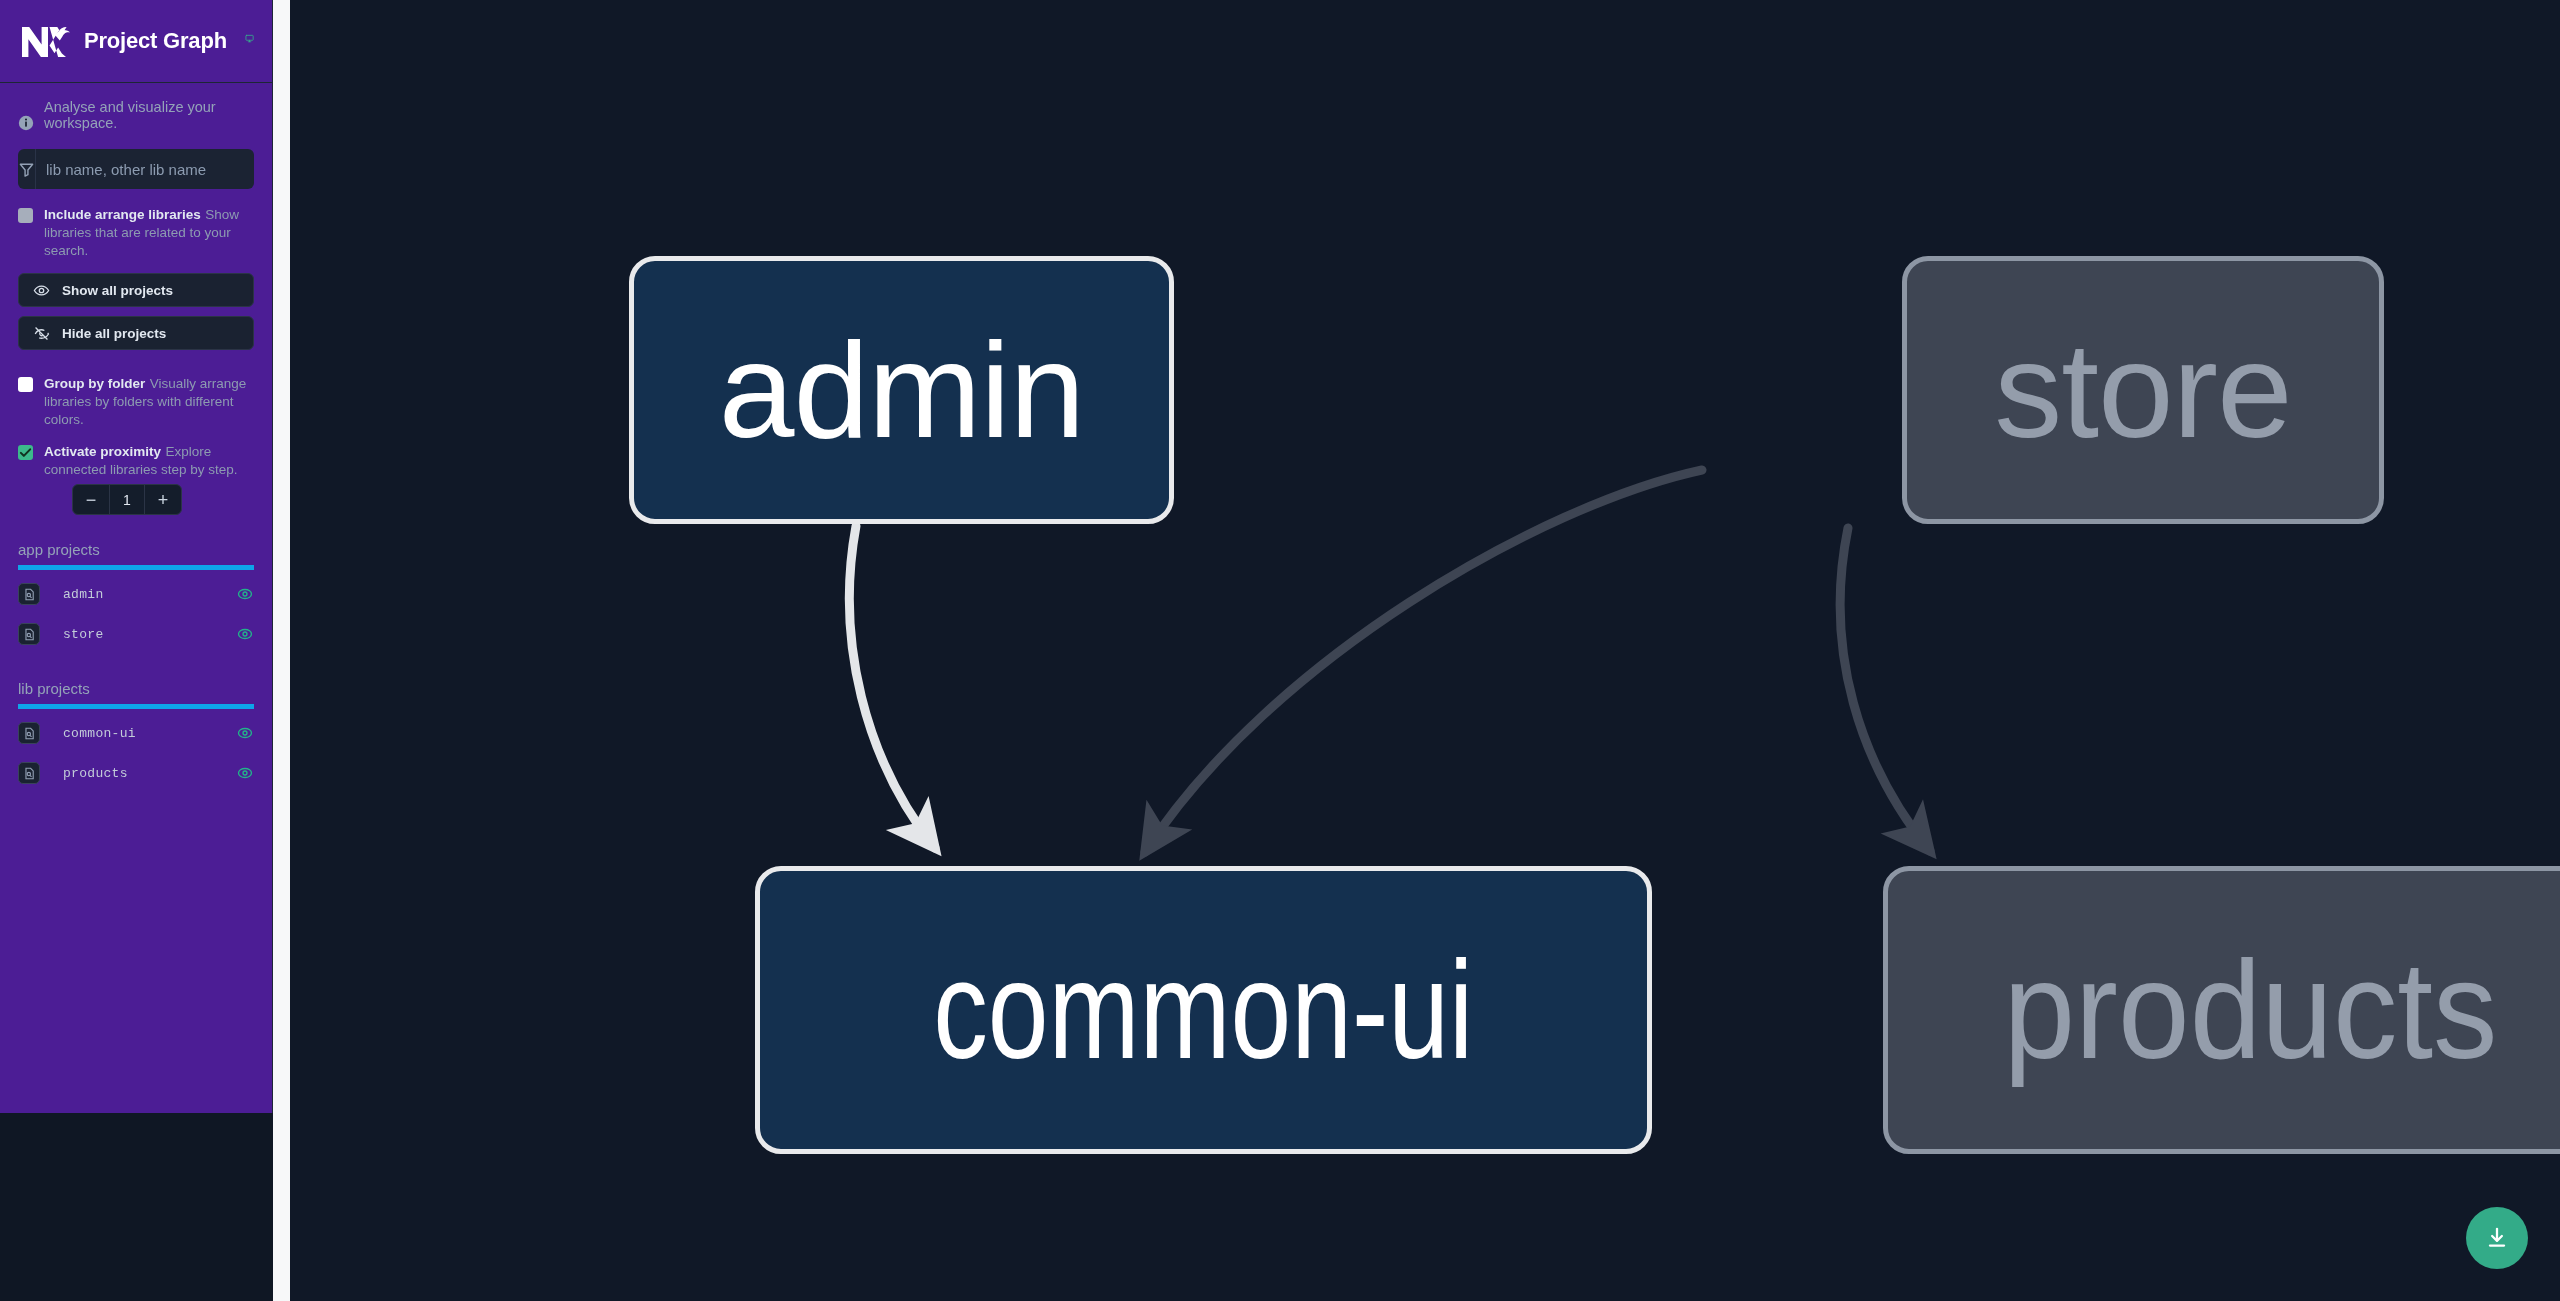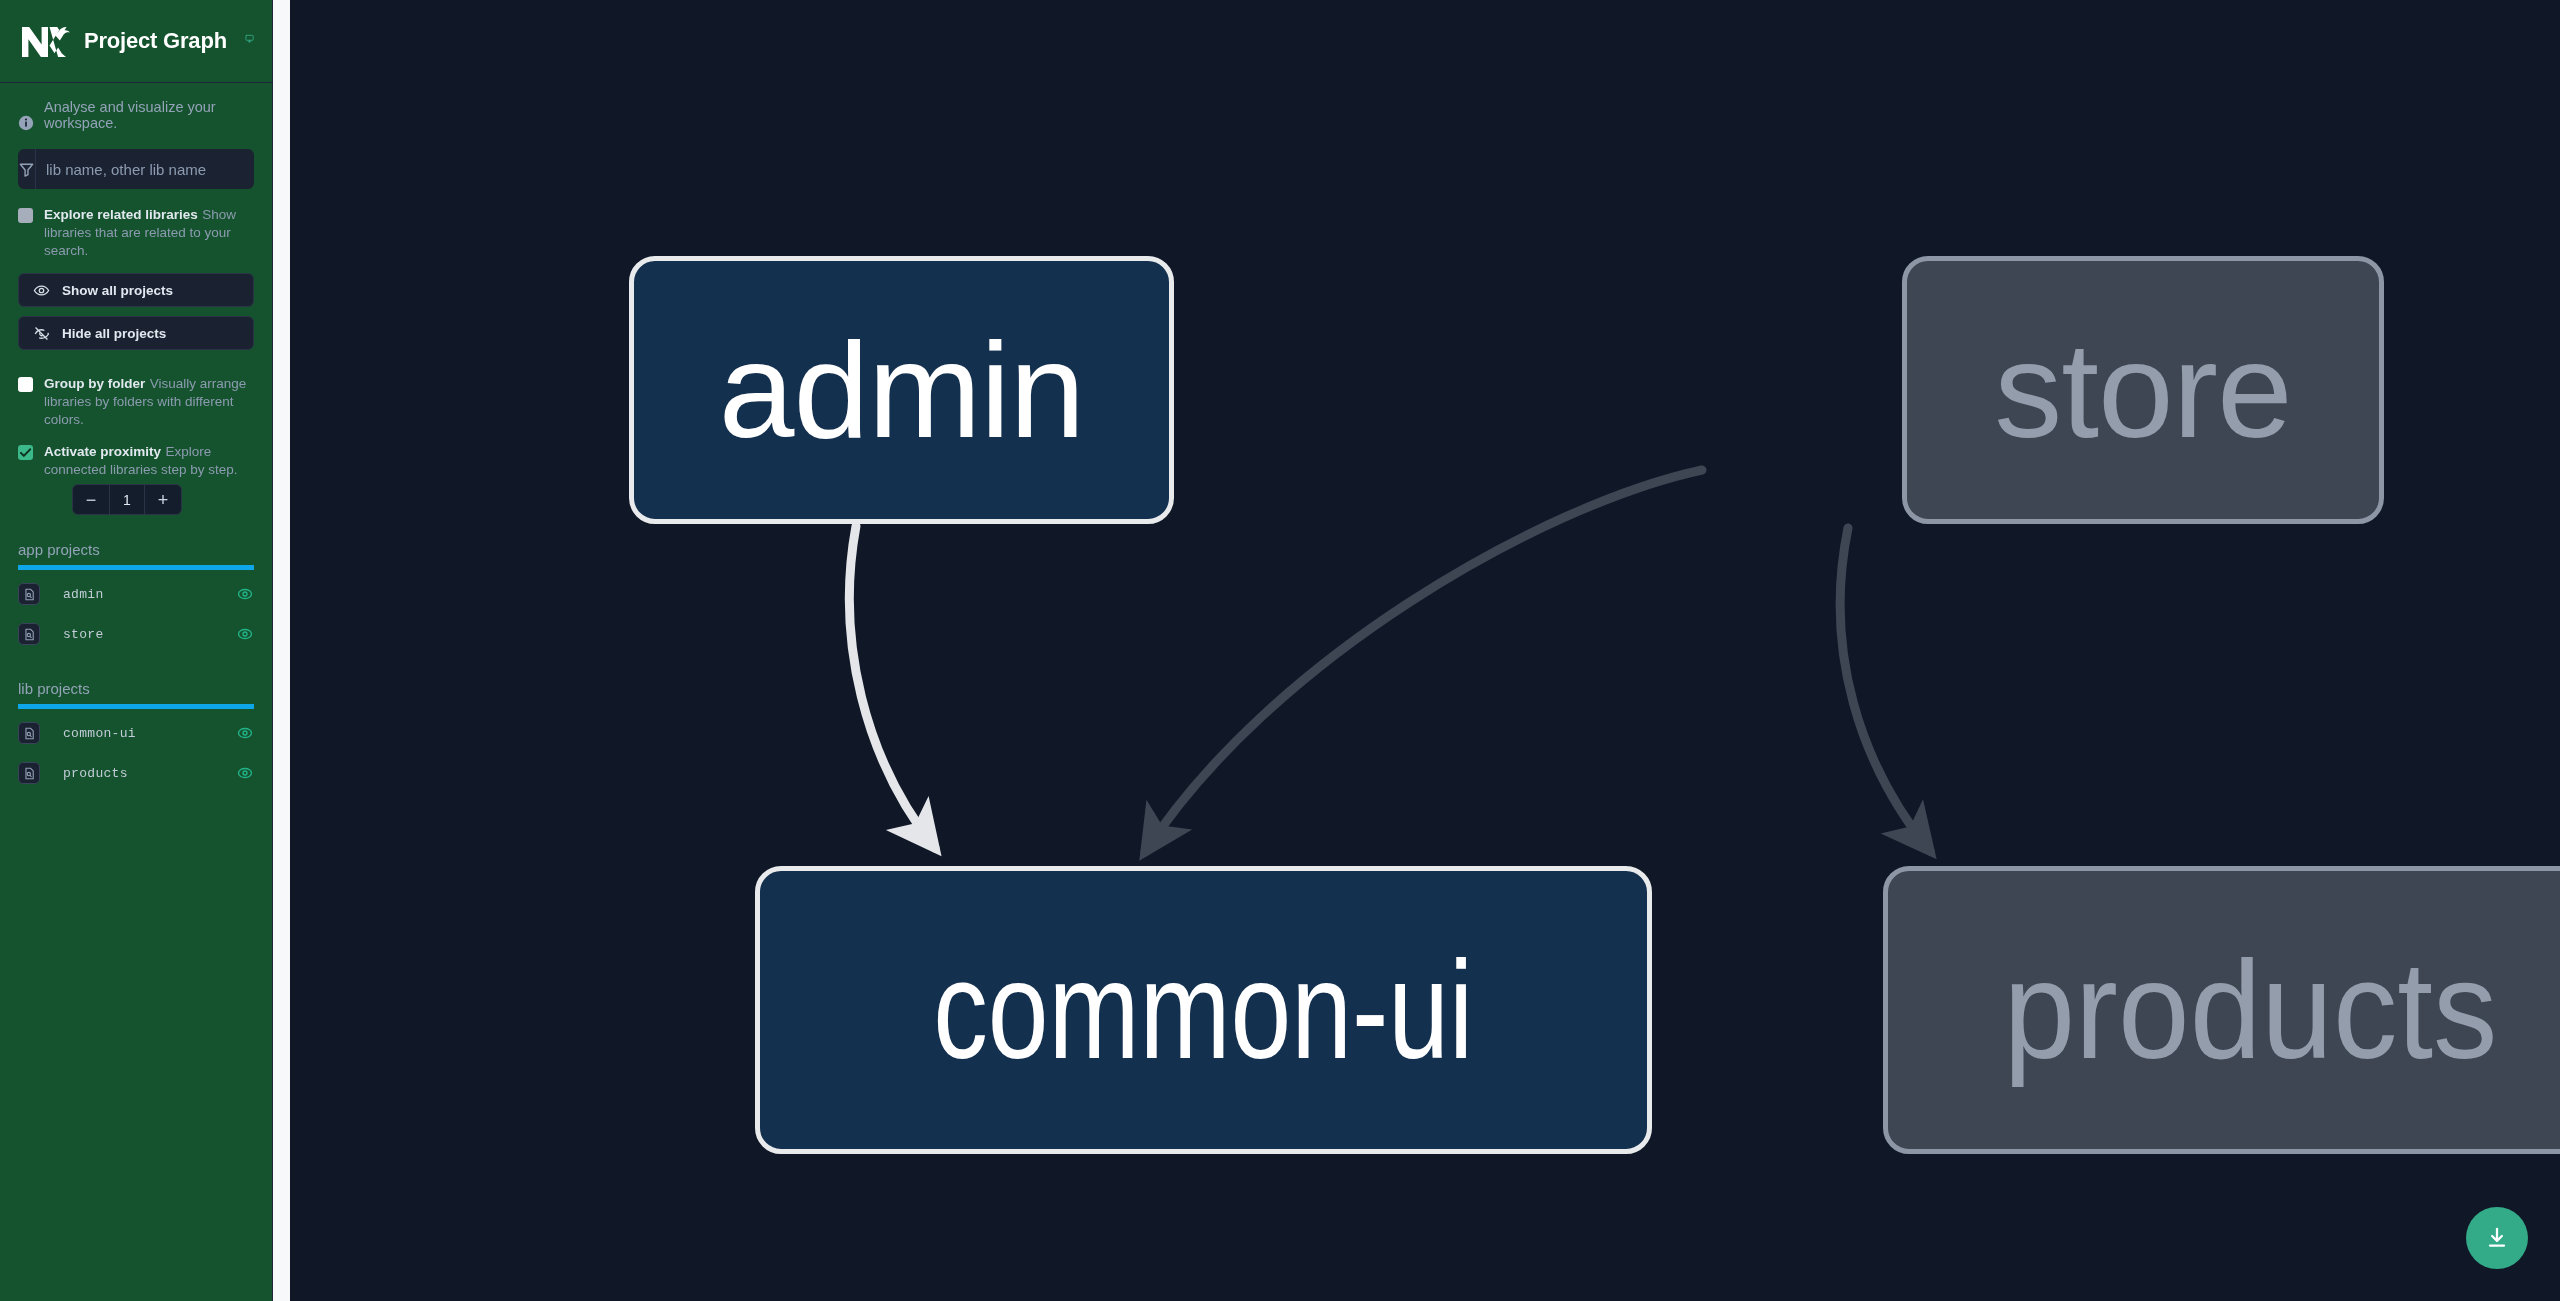--- a/index.html
+++ b/index.html
@@ -7,22 +7,22 @@
   html, body {
     width: 2560px; height: 1301px;
     background: #0f1724;
     font-family: "Liberation Sans", sans-serif;
     overflow: hidden;
   }
   #app { position: relative; width: 2560px; height: 1301px; display: flex; }
 
   
   .sidebar {
-    width: 273px; height: 1301px;
-    background: #14532d;
+    width: 273px; height: 1113px;
+    background: #4c1d95;
     border-right: 1px solid #1e2737;
     display: flex; flex-direction: column;
     flex: 0 0 273px;
     position: relative;
     z-index: 3;
   }
   .sb-header {
     height: 83px;
     display: flex; align-items: center;
     padding: 0 18px;
@@ -234,21 +234,21 @@
           </svg>
         </span>
         <input class="search-input" type="text" value="" placeholder="lib name, other lib name" style="">
       </div>
 
       <div class="chk-row">
         <span class="chk">
           
         </span>
         <span class="chk-text">
-          <span class="chk-label">Explore related libraries</span>
+          <span class="chk-label">Include arrange libraries</span>
           <span class="chk-desc">Show libraries that are related to your search.</span>
         </span>
       </div>
 
       <button class="btn">
         <svg viewBox="0 0 20 20" fill="none" stroke="#d7dee8" stroke-width="1.5" aria-hidden="true">
           <path d="M1.6 10S4.6 4.8 10 4.8 18.4 10 18.4 10 15.4 15.2 10 15.2 1.6 10 1.6 10z"></path>
           <circle cx="10" cy="10" r="2.6"></circle>
         </svg>
         <span>Show all projects</span>

